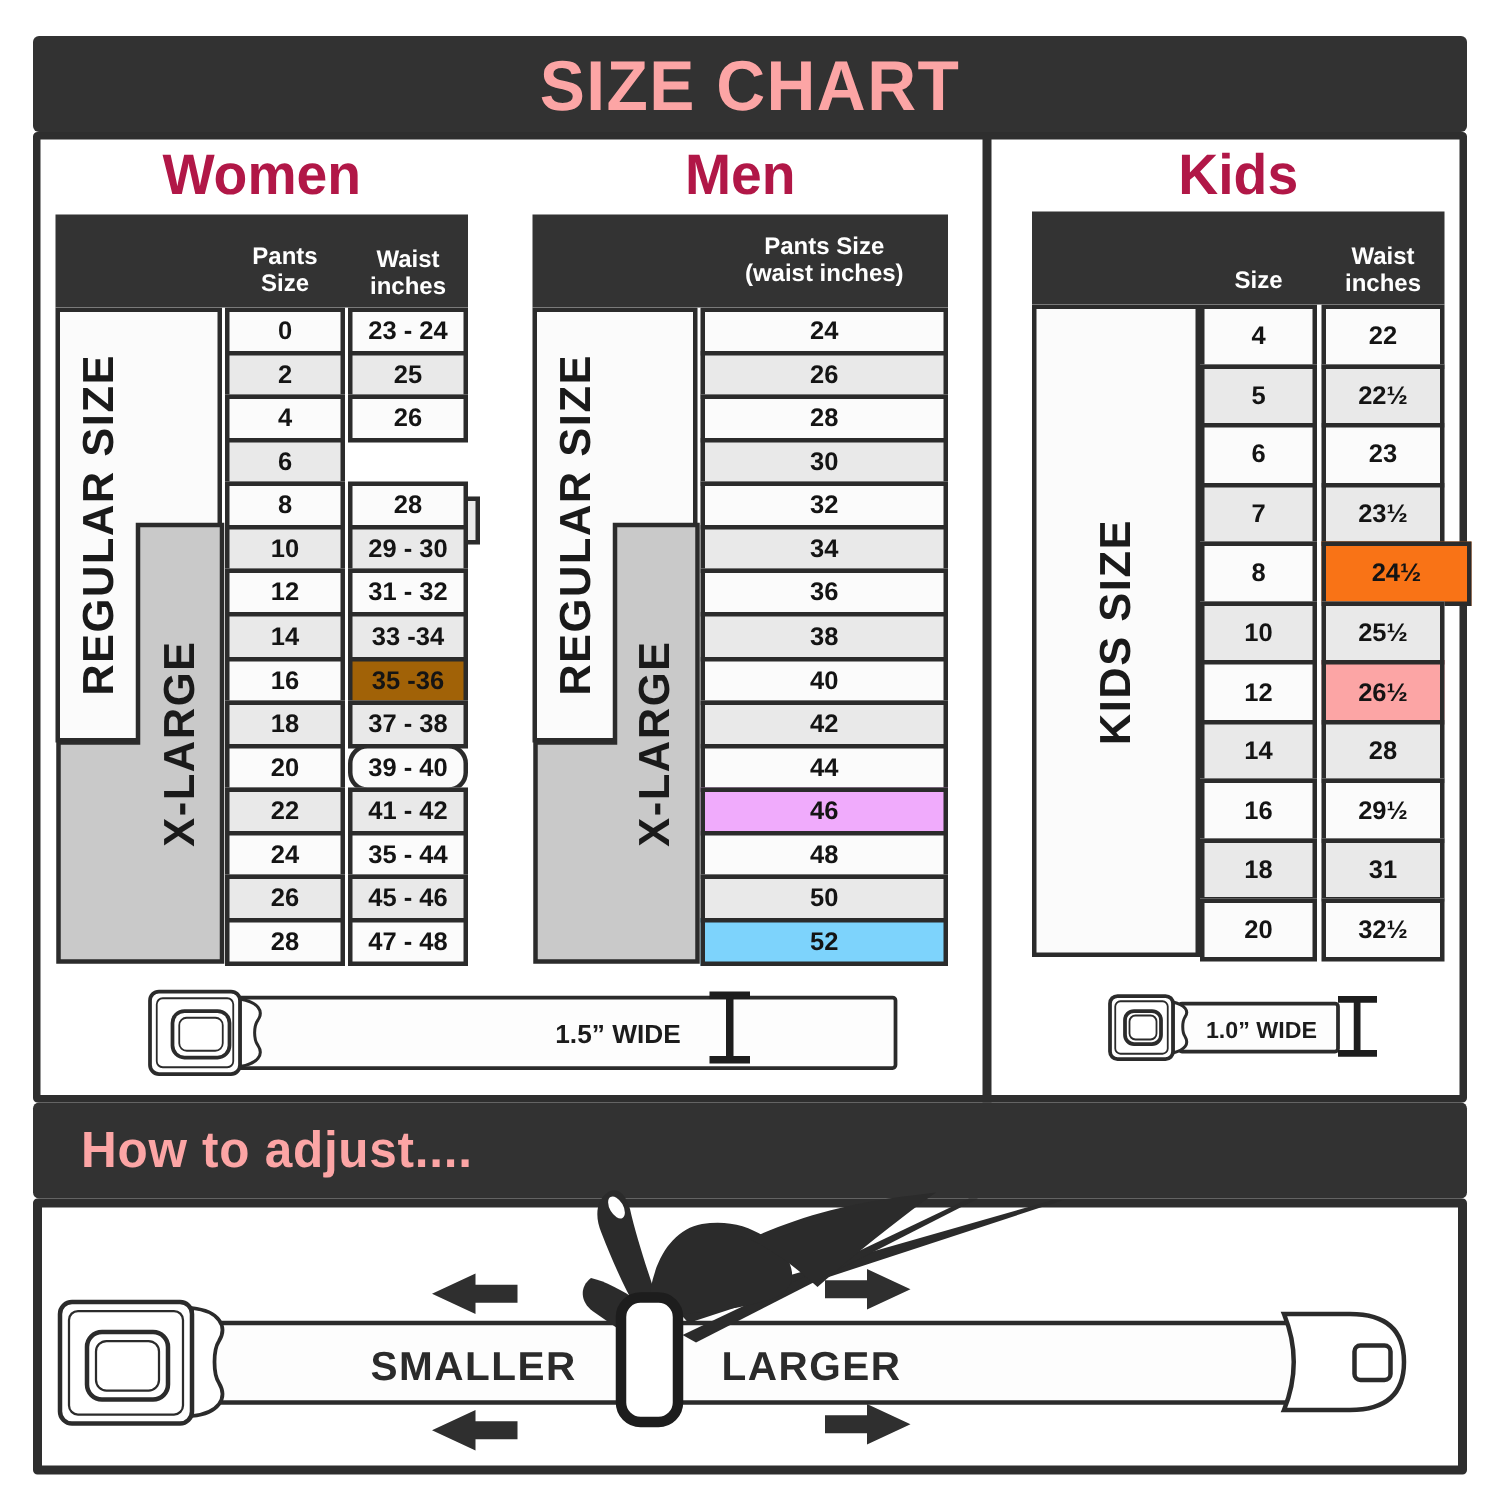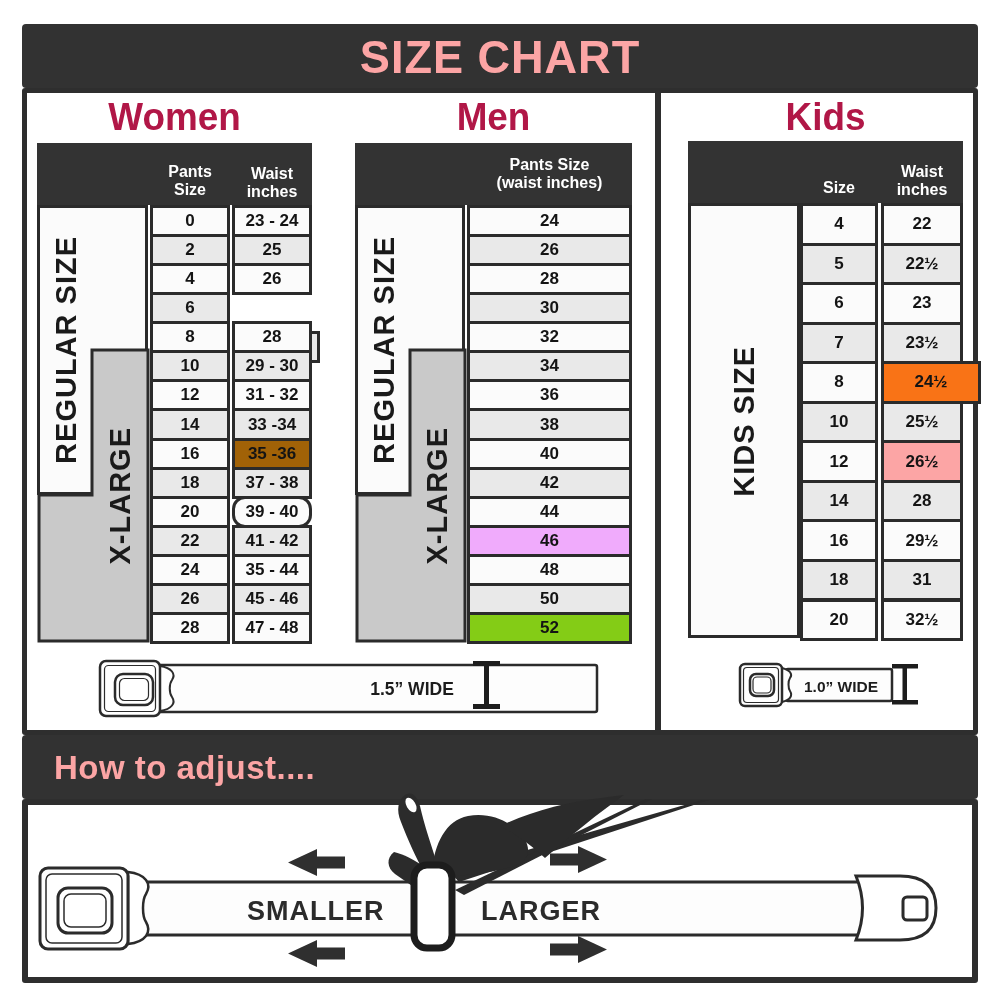--- a/index.html
+++ b/index.html
@@ -118,21 +118,21 @@
     <div class="cell" style="left: 467px; top: 321.28px; width: 165px; height: 32.07px; background: rgb(251, 251, 251);">32</div>
     <div class="cell" style="left: 467px; top: 350.35px; width: 165px; height: 32.07px; background: rgb(233, 233, 233);">34</div>
     <div class="cell" style="left: 467px; top: 379.42px; width: 165px; height: 32.07px; background: rgb(251, 251, 251);">36</div>
     <div class="cell" style="left: 467px; top: 408.49px; width: 165px; height: 32.07px; background: rgb(233, 233, 233);">38</div>
     <div class="cell" style="left: 467px; top: 437.56px; width: 165px; height: 32.07px; background: rgb(251, 251, 251);">40</div>
     <div class="cell" style="left: 467px; top: 466.63px; width: 165px; height: 32.07px; background: rgb(233, 233, 233);">42</div>
     <div class="cell" style="left: 467px; top: 495.7px; width: 165px; height: 32.07px; background: rgb(251, 251, 251);">44</div>
     <div class="cell" style="left: 467px; top: 524.77px; width: 165px; height: 32.07px; background: #f0abfc;">46</div>
     <div class="cell" style="left: 467px; top: 553.84px; width: 165px; height: 32.07px; background: rgb(251, 251, 251);">48</div>
     <div class="cell" style="left: 467px; top: 582.91px; width: 165px; height: 32.07px; background: rgb(233, 233, 233);">50</div>
-    <div class="cell" style="left: 467px; top: 611.98px; width: 165px; height: 32.07px; background: #84cc16; text-align: center;">52</div>
+    <div class="cell" style="left: 467px; top: 611.98px; width: 165px; height: 32.07px; background: #7dd3fc; text-align: center;">52</div>
   </div>
 
 <div class="thead" style="left:688px;top:141px;width:275px;height:62px;">
   <div class="hlab" style="left:112px;bottom:6px;width:78px;">Size</div>
   <div class="hlab" style="left:193px;bottom:4px;width:82px;">
     <span>Waist</span><br>
     <span>inches</span>
   </div>
 </div>
 <div class="sideblock" style="left:688px;top:203px;width:112px;height:435px;">

